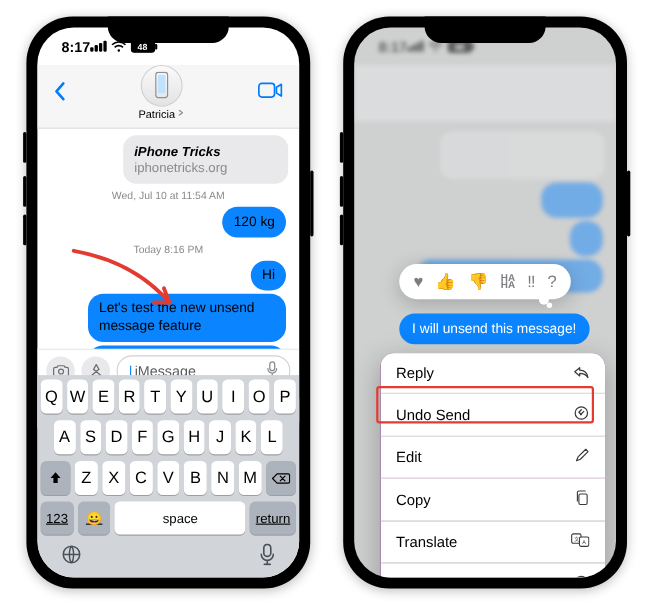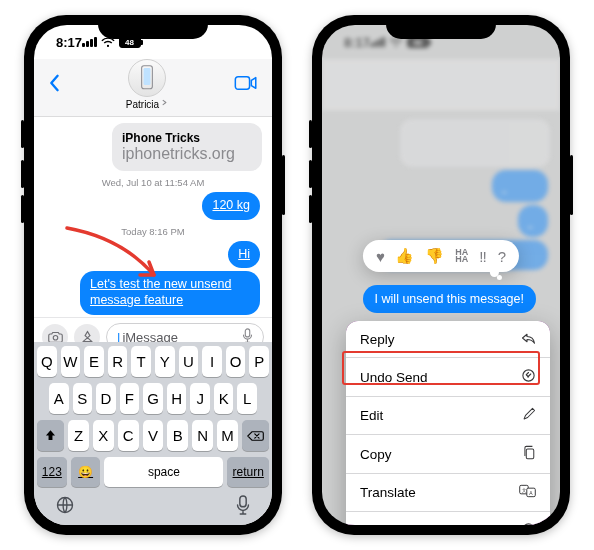--- a/index.html
+++ b/index.html
@@ -115,33 +115,32 @@
     font-size:12.5px;
     position:relative;
   }
   .link-prev{
     margin:2px 0 2px auto;
     width:150px;
     background:#e9e9eb;
     border-radius:12px;
     padding:8px 10px;
   }
-  .link-prev .t{font-weight:600;font-size:12px;color:#000;}
-  .link-prev .s{font-size:16px;color:#8a8a8e;}
+  .link-prev .t{font-weight:600;font-size:12px;color:#000;font-style:italic;}
+  .link-prev .s{font-size:12px;color:#8a8a8e;}
   .ts{font-size:9.5px;color:#8a8a8e;text-align:center;margin:6px 0 4px;}
   .bubble{
     max-width:180px;
     background:#0a84ff;
-    color:#ffffff;
+    color:#000000;
     border-radius:14px;
     padding:6px 10px;
     margin:3px 2px 3px auto;
     line-height:1.25;
     position:relative;
-    text-decoration:underline;
   }
   .bubble.small{width:fit-content;}
   .arrow-anno{
     position:absolute;
     left:28px; top:106px;
     width:110px;height:70px;
     pointer-events:none;
   }
   
   .msg-input-row{

